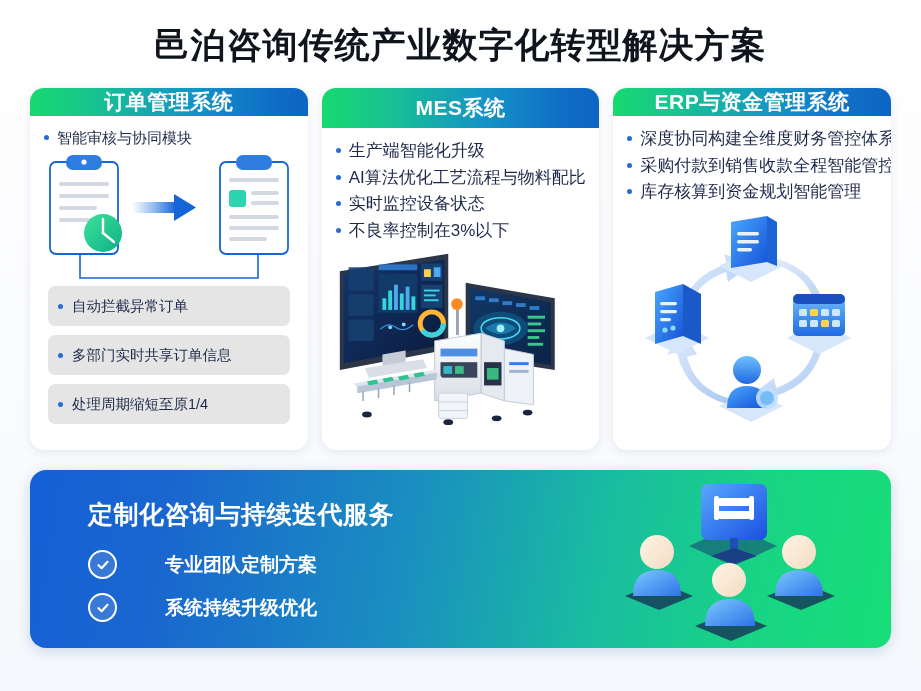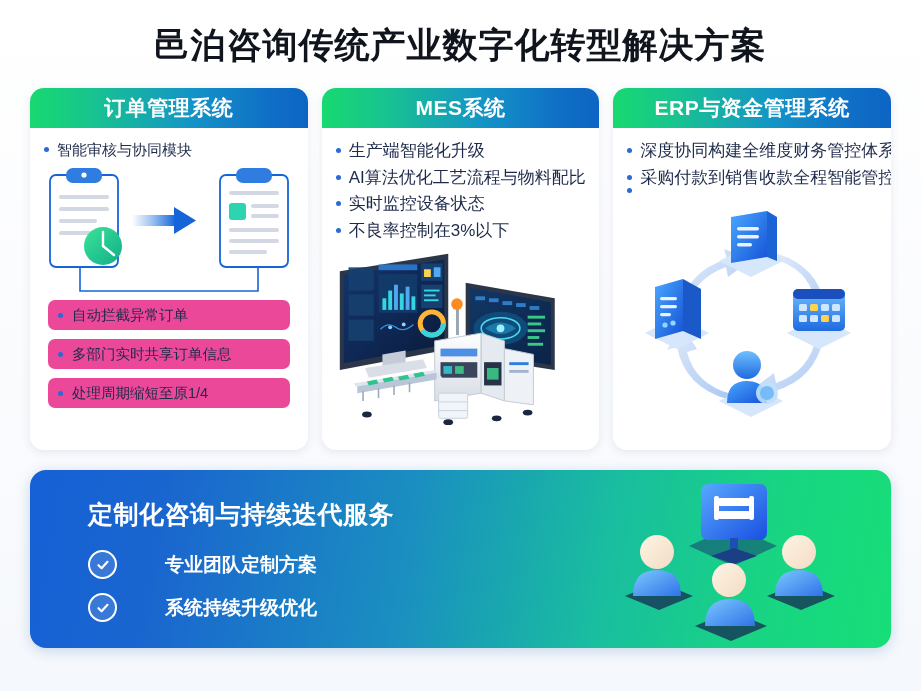--- a/index.html
+++ b/index.html
@@ -104,23 +104,23 @@
     align-items: center;
     justify-content: center;
     min-height: 0;
   }
 
   
   .pills {
     padding: 0 6px 6px 6px;
   }
   .pill {
-    background: #ec4899;
+    background: #e5e5e5;
     border-radius: 7px;
-    height: 30px;
+    height: 40px;
     display: flex;
     align-items: center;
     padding: 0 10px;
     margin-bottom: 9px;
     font-size: 14.5px;
     color: #1e2a4a;
     white-space: nowrap;
   }
   .pill:last-child { margin-bottom: 16px; }
   .pill .dot { top: 0; margin-right: 9px; }
@@ -424,20 +424,21 @@
         <li>
           <span class="dot"></span>
           <span>深度协同构建全维度财务管控体系</span>
         </li>
         <li>
           <span class="dot"></span>
           <span>采购付款到销售收款全程智能管控</span>
         </li>
         <li>
           <span class="dot"></span>
+          <span>库存核算到资金规划智能管理</span>
         </li>
       </ul>
 
       <div class="illus">
         <svg width="250" height="225" viewBox="0 0 250 225" aria-hidden="true">
           <defs>
             <linearGradient id="blueIcon" x1="0" y1="0" x2="1" y2="1">
               <stop offset="0%" stop-color="#4aa8ff"></stop>
               <stop offset="100%" stop-color="#1552d6"></stop>
             </linearGradient>

